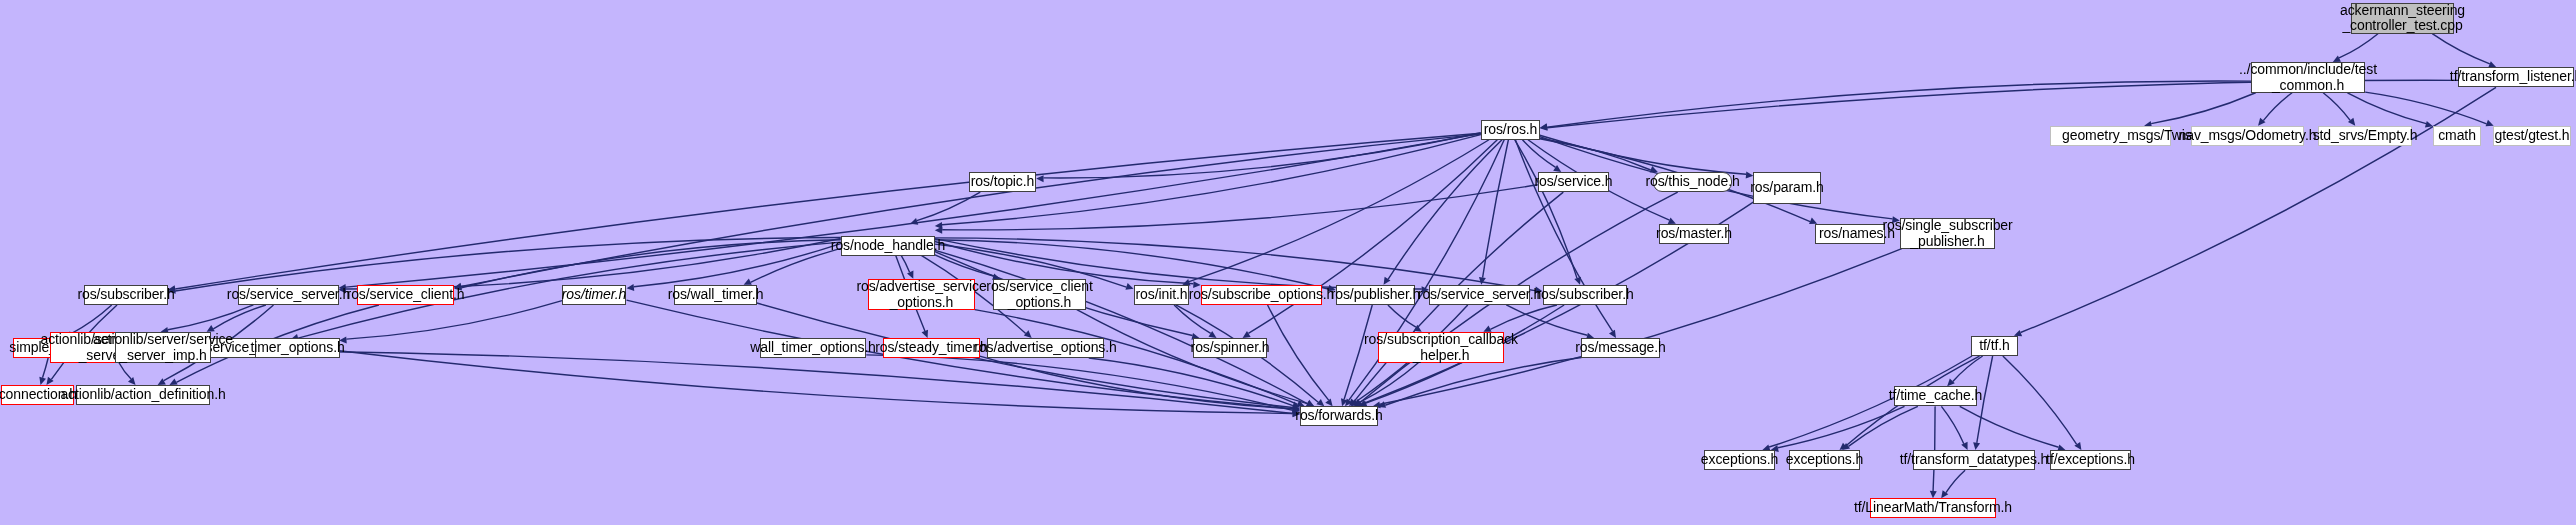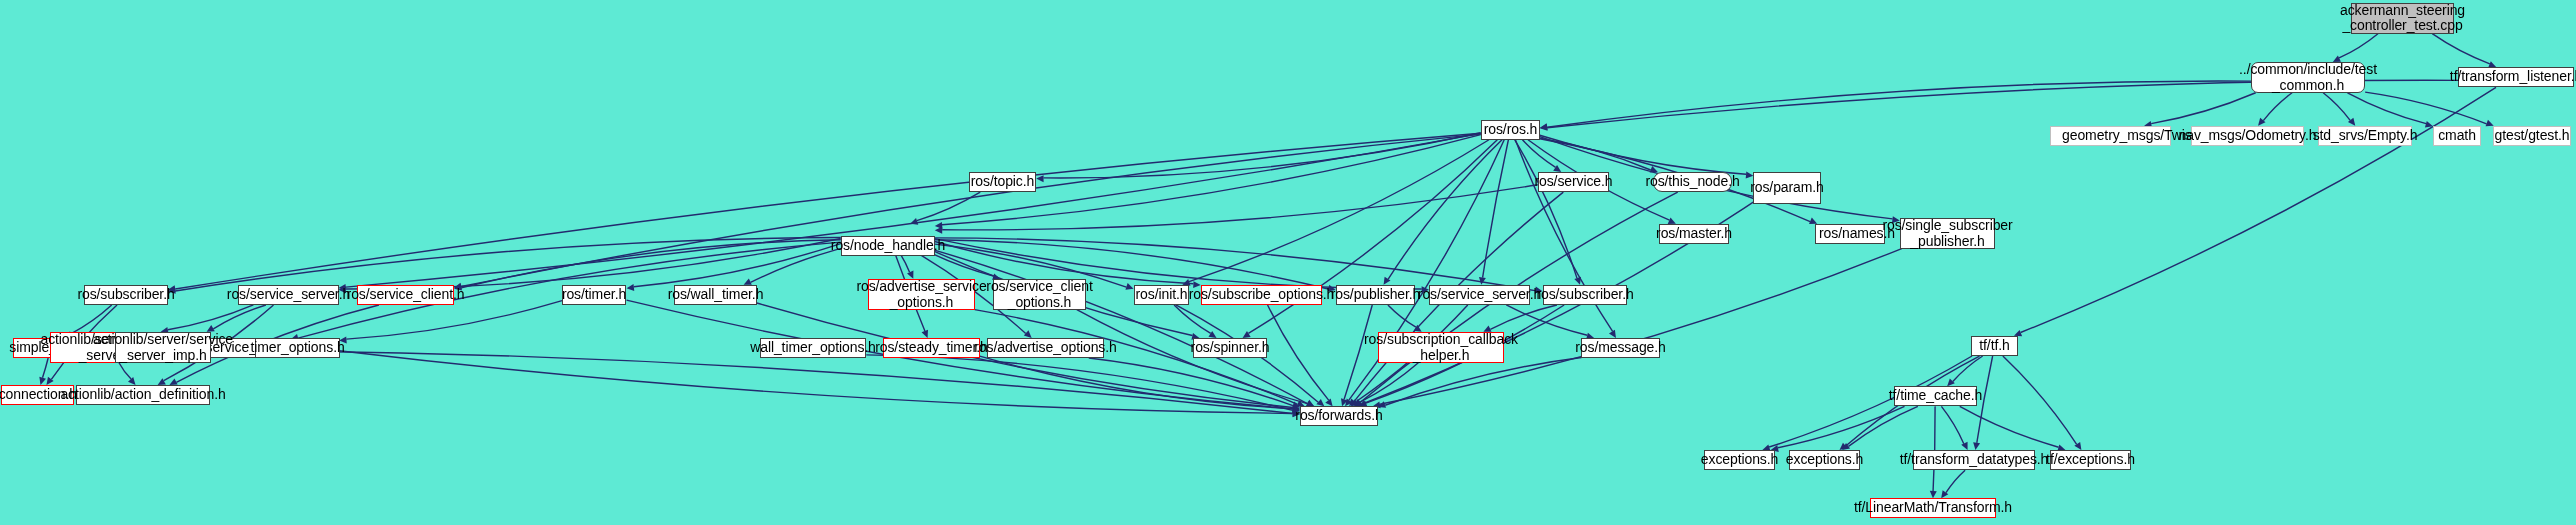--- a/index.html
+++ b/index.html
@@ -1,16 +1,16 @@
 <!DOCTYPE html>
 <html style="font-size:10.7px"><head>
 <meta charset="utf-8">
 <style>
   html,body{margin:0;padding:0;background:#ffffff;}
-  #canvas{position:relative;width:2576px;height:526px;background:#5eead4;
+  #canvas{position:relative;width:2576px;height:526px;background:#c4b5fd;
           font-family:"Liberation Sans","DejaVu Sans",sans-serif;overflow:hidden;}
   svg.edges{position:absolute;left:0;top:0;width:2576px;height:526px;pointer-events:none;}
   .node{position:absolute;box-sizing:border-box;display:flex;align-items:center;
         justify-content:center;text-align:center;background:#ffffff;
         border:1.3px solid #404040;color:#000000;line-height:1.12;
         font-size:14px;letter-spacing:-0.1px;white-space:pre-line;}
   .node.red{border-color:#ff0000;}
   .node.gray{border-color:#bfbfbf;border-width:1.3px;}
   .node.root{background:#bfbfbf;border-color:#404040;}
   .edge{fill:none;stroke:#232a6e;stroke-width:2.1px;}
@@ -200,42 +200,42 @@
       <path class="edge" d="M 2918.3 605.0 Q 2988.3 644.1 3065.5 665.8"></path>
       <polygon class="arrow" points="3075.7,670.0 3063.7,671.9 3066.6,661.9"></polygon>
       <path class="edge" d="M 2881.6 605.0 Q 2882.0 668.0 2878.6 731.0"></path>
       <polygon class="arrow" points="2878.4,742.0 2873.7,730.8 2884.1,731.3"></polygon>
       <path class="edge" d="M 2926.3 700.0 Q 2909.7 714.8 2897.8 733.6"></path>
       <polygon class="arrow" points="2890.7,742.0 2892.8,730.0 2901.3,736.0"></polygon>
     </svg>
   <div id="node-layer">
       <div class="node root" style="left: 2351px; top: 2.7px; width: 103px; height: 31px;"><span>ackermann_steering
 _controller_test.cpp</span></div>
-      <div class="node" style="left: 2251px; top: 62px; width: 114px; height: 31px; border-radius: 7px;"><span>../common/include/test
+      <div class="node" style="left: 2251px; top: 62px; width: 114px; height: 31px;"><span>../common/include/test
 _common.h</span></div>
       <div class="node" style="left: 2458px; top: 67px; width: 116px; height: 20px;"><span>tf/transform_listener.h</span></div>
       <div class="node gray" style="left: 2050px; top: 126px; width: 121px; height: 20px; padding-left: 48px;"><span>geometry_msgs/Twist.h</span></div>
       <div class="node gray" style="left: 2191px; top: 126px; width: 113px; height: 20px;"><span>nav_msgs/Odometry.h</span></div>
       <div class="node gray" style="left: 2318px; top: 126px; width: 94px; height: 20px;"><span>std_srvs/Empty.h</span></div>
       <div class="node gray" style="left: 2433px; top: 126px; width: 48px; height: 20px;"><span>cmath</span></div>
       <div class="node gray" style="left: 2493px; top: 126px; width: 78px; height: 20px;"><span>gtest/gtest.h</span></div>
       <div class="node" style="left: 1481px; top: 120px; width: 59px; height: 20px;"><span>ros/ros.h</span></div>
       <div class="node" style="left: 969px; top: 172px; width: 67px; height: 20px;"><span>ros/topic.h</span></div>
       <div class="node" style="left: 1538px; top: 172px; width: 71px; height: 20px;"><span>ros/service.h</span></div>
       <div class="node" style="left: 1653px; top: 172px; width: 79px; height: 20px; border-radius: 9px;"><span>ros/this_node.h</span></div>
       <div class="node" style="left: 1753px; top: 172px; width: 68px; height: 32px;"><span>ros/param.h</span></div>
       <div class="node" style="left: 841px; top: 236px; width: 94px; height: 20px;"><span>ros/node_handle.h</span></div>
       <div class="node" style="left: 1659px; top: 224px; width: 70px; height: 20px;"><span>ros/master.h</span></div>
       <div class="node" style="left: 1815px; top: 224px; width: 70px; height: 20px; padding-left: 14px;"><span>ros/names.h</span></div>
       <div class="node" style="left: 1900px; top: 218px; width: 95px; height: 31px;"><span>ros/single_subscriber
 _publisher.h</span></div>
       <div class="node" style="left: 84px; top: 285px; width: 84px; height: 20px;"><span>ros/subscriber.h</span></div>
       <div class="node" style="left: 238px; top: 285px; width: 101px; height: 20px;"><span>ros/service_server.h</span></div>
       <div class="node red" style="left: 357px; top: 285px; width: 97px; height: 20px;"><span>ros/service_client.h</span></div>
-      <div class="node" style="left: 562px; top: 285px; width: 64px; height: 20px;"><span>ros/timer.h</span></div>
+      <div class="node" style="left: 562px; top: 285px; width: 64px; height: 20px; font-style: italic;"><span>ros/timer.h</span></div>
       <div class="node" style="left: 674px; top: 285px; width: 83px; height: 20px;"><span>ros/wall_timer.h</span></div>
       <div class="node red" style="left: 868px; top: 279px; width: 107px; height: 31px;"><span>ros/advertise_service
 _options.h</span></div>
       <div class="node" style="left: 993px; top: 279px; width: 93px; height: 31px;"><span>ros/service_client
 _options.h</span></div>
       <div class="node" style="left: 1134px; top: 285px; width: 55px; height: 20px;"><span>ros/init.h</span></div>
       <div class="node red" style="left: 1201px; top: 285px; width: 121px; height: 20px;"><span>ros/subscribe_options.h</span></div>
       <div class="node" style="left: 1336px; top: 285px; width: 79px; height: 20px;"><span>ros/publisher.h</span></div>
       <div class="node" style="left: 1429px; top: 285px; width: 101px; height: 20px;"><span>ros/service_server.h</span></div>
       <div class="node" style="left: 1543px; top: 285px; width: 84px; height: 20px;"><span>ros/subscriber.h</span></div>

